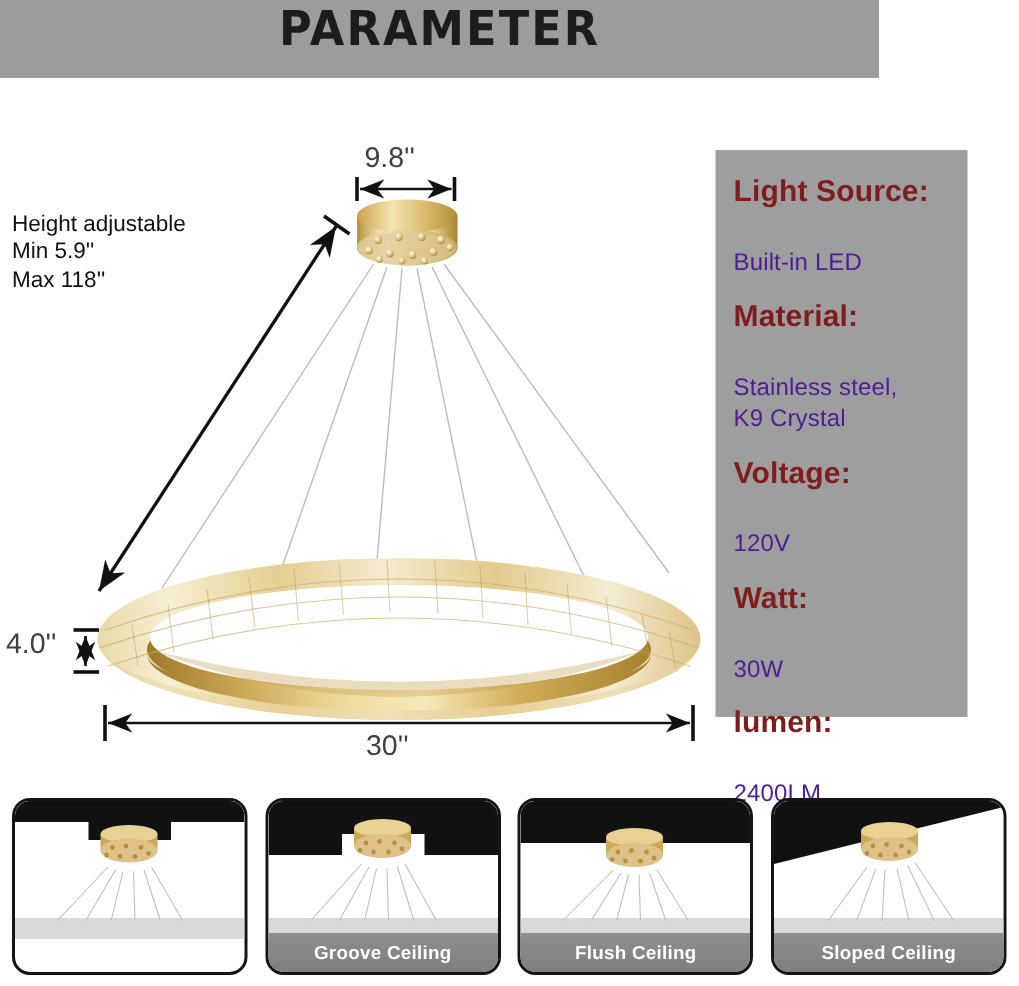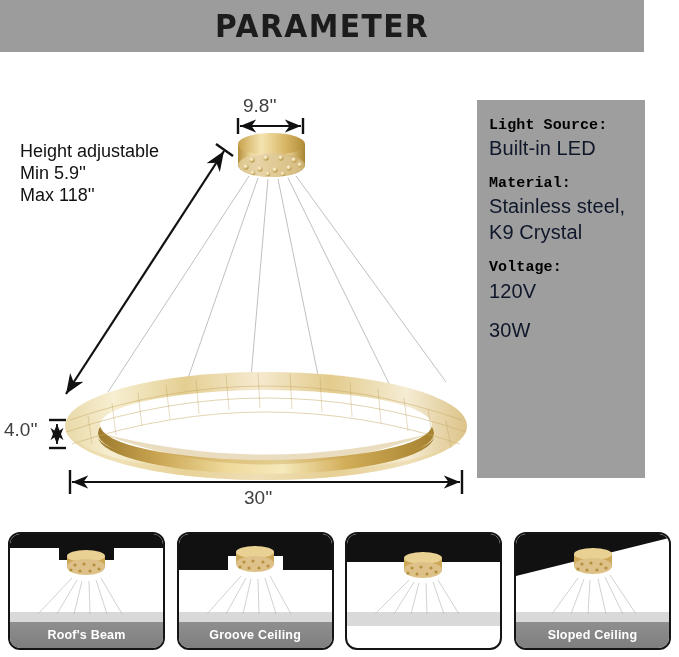--- a/index.html
+++ b/index.html
@@ -14,25 +14,25 @@
     overflow: hidden;
     font-family: "Liberation Sans", sans-serif;
     color: #1a1a1a;
   }
 
   
   .header-banner {
     position: absolute;
     left: 0;
     top: 0;
-    width: 644px;
+    width: 586px;
     height: 52px;
     background: #9c9c9c;
     display: flex;
-    align-items: center;
+    align-items: flex-start;
     justify-content: center;
   }
   .header-title {
     font-size: 32px;
     font-weight: bold;
     letter-spacing: 1.5px;
     color: #1c1c1c;
     font-family: "DejaVu Sans", sans-serif;
     transform: scaleX(0.93);
   }
@@ -43,44 +43,43 @@
     left: 477px;
     top: 100px;
     width: 168px;
     height: 378px;
     background: #9e9e9e;
     box-sizing: border-box;
     padding: 16px 0 0 12px;
   }
   .spec-group { margin-bottom: 13px; }
   .spec-label {
-    color: #000000;
+    color: #7f1d1d;
     font-weight: bold;
-    font-size: 15px;
+    font-size: 20px;
     line-height: 1.28;
     letter-spacing: 0.1px;
-    font-family: Liberation Mono, monospace;
   }
   .spec-value {
-    color: #0f172a;
-    font-size: 20px;
+    color: #4c1d95;
+    font-size: 16px;
     line-height: 1.3;
     letter-spacing: 0.1px;
+    margin-top: 24px;
   }
 
   
   .height-note {
     position: absolute;
     left: 8px;
     top: 141px;
-    font-size: 18px;
+    font-size: 15px;
     line-height: 1.22;
     color: #111111;
     white-space: nowrap;
-    margin-left: 12px;
   }
   .dim-label {
     position: absolute;
     font-size: 19px;
     color: #404040;
     white-space: nowrap;
   }
   .dim-9-8  { left: 243px; top: 95px; }
   .dim-2-5  { left: 4px;  top: 419px; }
   .dim-40   { left: 244px; top: 487px; }
@@ -310,21 +309,26 @@
   <div class="spec-group">
     <div class="spec-label">Material:</div>
     <div class="spec-value" style="white-space:pre-line">Stainless steel,
 K9 Crystal</div>
   </div>
   <div class="spec-group">
     <div class="spec-label">Voltage:</div>
     <div class="spec-value">120V</div>
   </div>
   <div class="spec-group">
+    <div class="spec-label">Watt:</div>
     <div class="spec-value">30W</div>
+  </div>
+  <div class="spec-group">
+    <div class="spec-label">lumen:</div>
+    <div class="spec-value">2400LM</div>
   </div>
 </div>
 
 <div class="thumbs">
 
   <div class="thumb">
     <svg class="thumb-art" viewBox="0 0 153 92" preserveAspectRatio="none">
       <rect x="0" y="0" width="153" height="92" fill="#ffffff"></rect>
       <path d="M0,0 H153 V14 H104 V26 H49 V14 H0 Z" fill="#111111"></path>
       <rect x="0" y="78" width="153" height="14" fill="#d9d9d9"></rect>
@@ -342,21 +346,20 @@
       <g fill="#b5913f">
         <circle cx="65" cy="31" r="1.6"></circle>
           <circle cx="74" cy="30" r="1.6"></circle>
         <circle cx="84" cy="31" r="1.6"></circle>
           <circle cx="61" cy="36" r="1.6"></circle>
         <circle cx="70" cy="37" r="1.6"></circle>
           <circle cx="80" cy="37" r="1.6"></circle>
         <circle cx="89" cy="35" r="1.6"></circle>
       </g>
     </svg>
-    <div class="thumb-caption">Roof's Beam</div>
   </div>
 
   <div class="thumb">
     <svg class="thumb-art" viewBox="0 0 153 92" preserveAspectRatio="none">
       <rect x="0" y="0" width="153" height="92" fill="#ffffff"></rect>
       <path d="M0,0 H153 V36 H104 V22 H49 V36 H0 Z" fill="#111111"></path>
       <rect x="0" y="78" width="153" height="14" fill="#d9d9d9"></rect>
       <g stroke="#bdbdbd" stroke-width="0.7" fill="none">
         <line x1="62" y1="42" x2="28" y2="80"></line>
         <line x1="67" y1="44" x2="47" y2="80"></line>
@@ -400,20 +403,21 @@
       <g fill="#b5913f">
         <circle cx="65" cy="34" r="1.6"></circle>
           <circle cx="74" cy="33" r="1.6"></circle>
         <circle cx="84" cy="34" r="1.6"></circle>
           <circle cx="61" cy="39" r="1.6"></circle>
         <circle cx="70" cy="40" r="1.6"></circle>
           <circle cx="80" cy="40" r="1.6"></circle>
         <circle cx="89" cy="38" r="1.6"></circle>
       </g>
     </svg>
+    <div class="thumb-caption">Flush Ceiling</div>
   </div>
 
   <div class="thumb">
     <svg class="thumb-art" viewBox="0 0 153 92" preserveAspectRatio="none">
       <rect x="0" y="0" width="153" height="92" fill="#ffffff"></rect>
       <path d="M0,42 L153,4 L153,0 L0,0 Z" fill="#111111"></path>
       <rect x="0" y="78" width="153" height="14" fill="#d9d9d9"></rect>
       <g stroke="#bdbdbd" stroke-width="0.7" fill="none">
         <line x1="62" y1="44" x2="36" y2="80"></line>
         <line x1="68" y1="45" x2="55" y2="80"></line>

